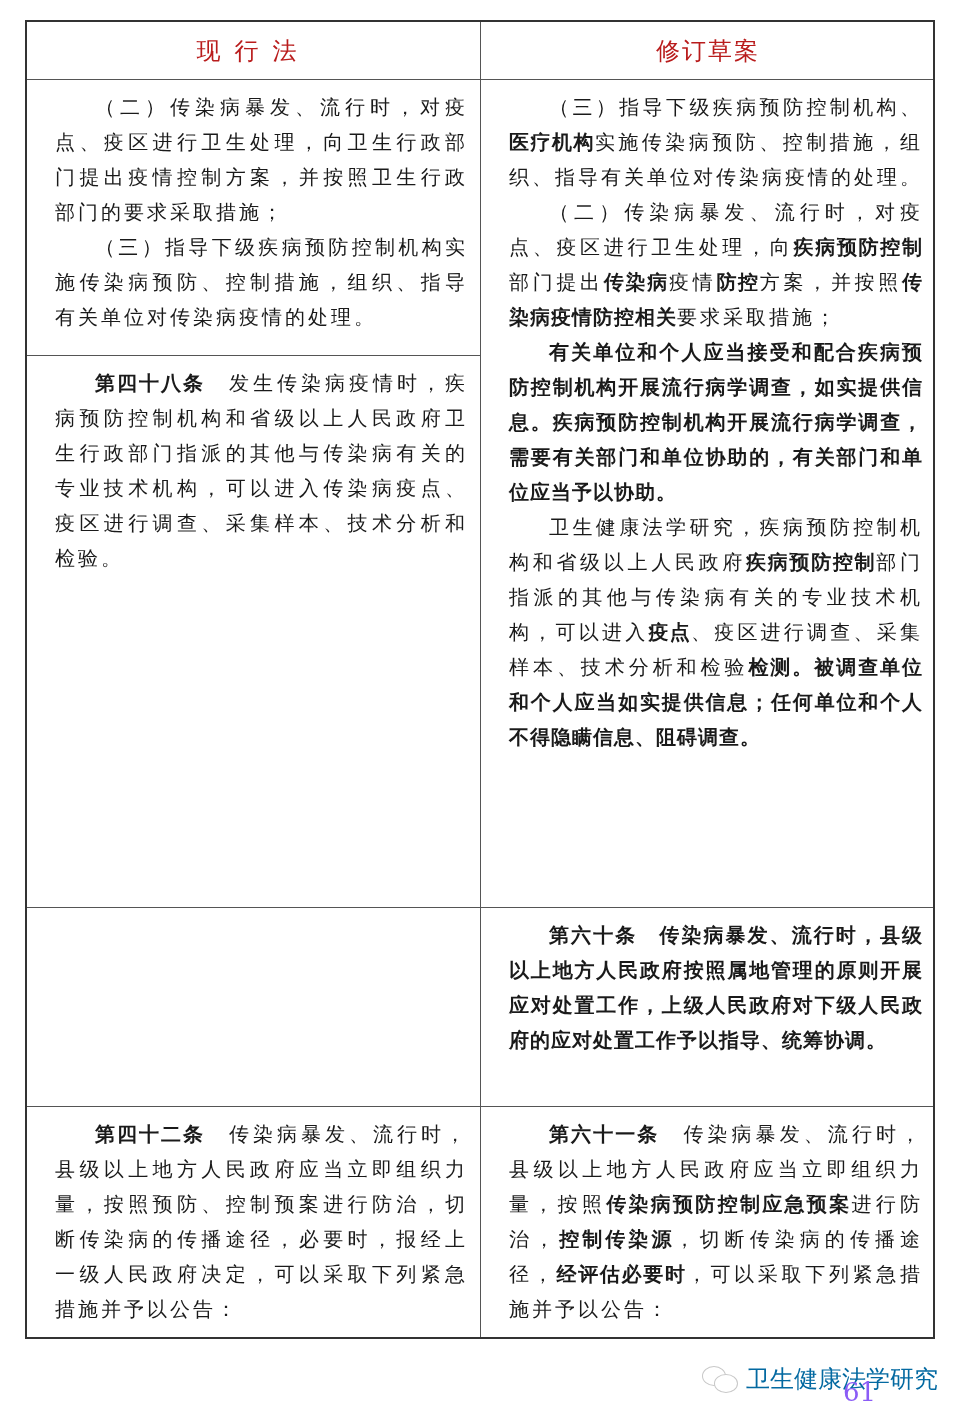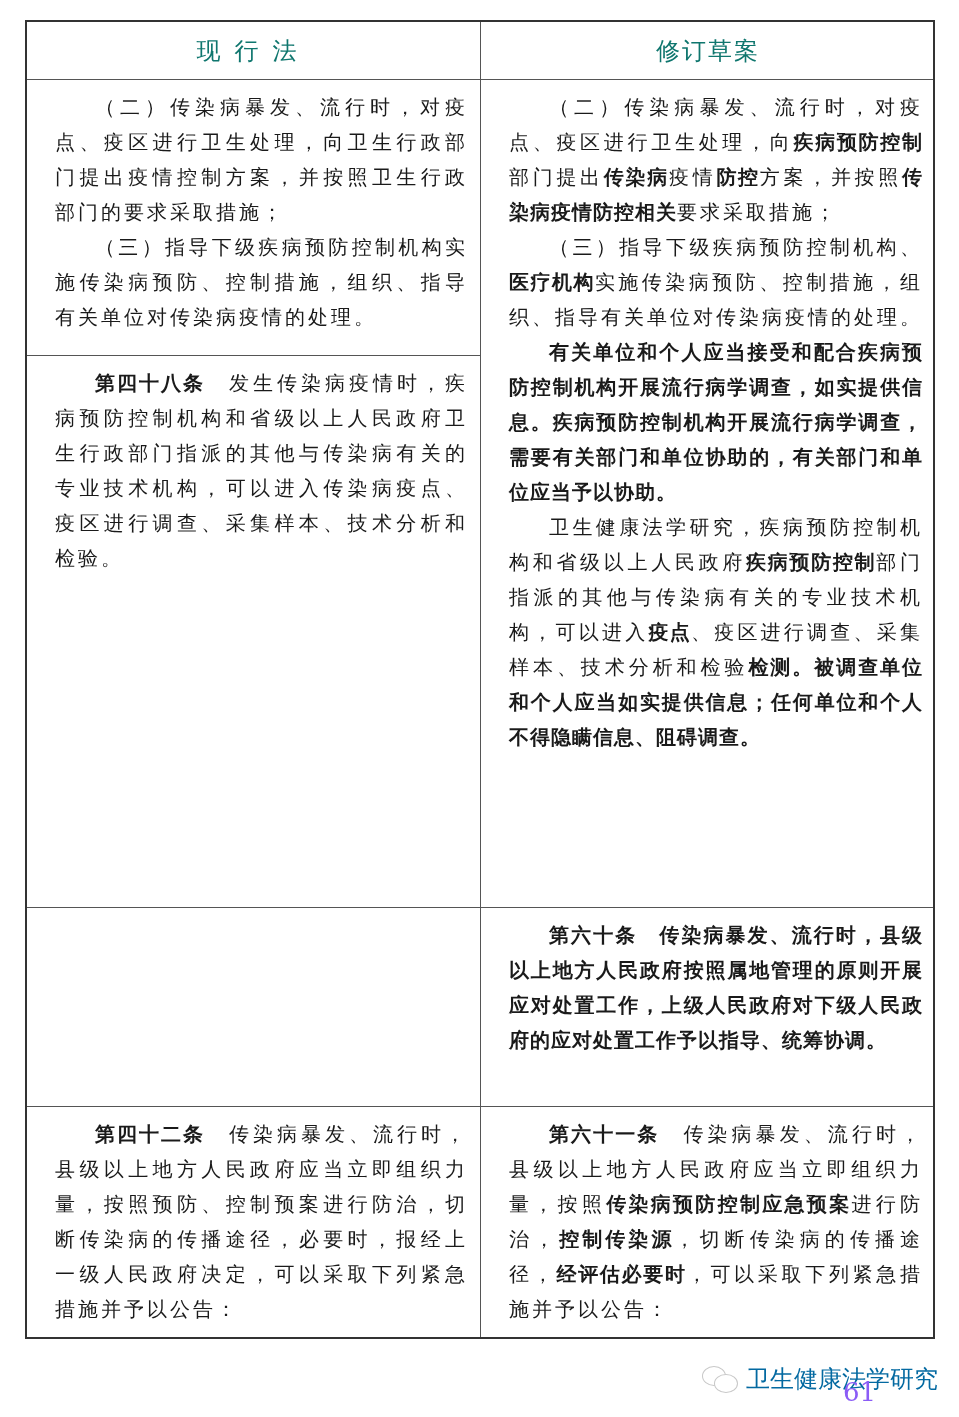--- a/index.html
+++ b/index.html
@@ -9,21 +9,21 @@
       color: #1a1a1a;
     }
     .table {
       position: absolute; left: 25px; top: 20px; width: 910px; height: 1319px;
       border: 2px solid #333; box-sizing: border-box;
     }
     .vline { position: absolute; left: 453px; top: 0; bottom: 0; width: 1px; background: #555; }
     .hline { position: absolute; height: 1px; background: #555; }
     .hdr {
       position: absolute; top: 0; height: 58px; display: flex; align-items: center; justify-content: center;
-      font-family: "DejaVu Sans", "Liberation Sans", sans-serif; font-size: 24px; color: #0f766e;
+      font-family: "DejaVu Sans", "Liberation Sans", sans-serif; font-size: 24px; color: #b91c1c;
     }
     .hdr.left { left: 0; width: 453px; letter-spacing: 14px; }
     .hdr.right { left: 454px; width: 454px; letter-spacing: 2px; }
     .cell {
       position: absolute; box-sizing: border-box; padding: 0 12px 0 28px;
       font-size: 20px; line-height: 35px; text-align: justify; text-justify: inter-character;
       letter-spacing: 3px;
     }
     .cell p { margin: 0; text-indent: 2em; }
     .b { font-family: "DejaVu Sans", "Liberation Sans", sans-serif; font-weight: bold; letter-spacing: 1px; }
@@ -56,24 +56,24 @@
     <p>（三）指导下级疾病预防控制机构实施传染病预防、控制措施，组织、指导有关单位对传染病疫情的处理。</p>
   </div>
   <div class="cell" style="left:0; width:453px; top:344px;">
     <p>
       <span class="b">第四十八条</span> <span>发生传染病疫情时，疾病预防控制机构和省级以上人民政府卫生行政部门指派的其他与传染病有关的专业技术机构，可以进入传染病疫点、疫区进行调查、采集样本、技术分析和检验。</span>
     </p>
   </div>
 
   <div class="cell" style="left:454px; width:454px; top:68px;">
     <p>
-      <span>（二）传染病暴发、流行时，对疫点、疫区进行卫生处理，向</span><span class="b">疾病预防控制</span><span>部门提出</span><span class="b">传染病</span><span>疫情</span><span class="b">防控</span><span>方案，并按照</span><span class="b">传染病疫情防控相关</span><span>要求采取措施；</span>
+      <span>（三）指导下级疾病预防控制机构、</span><span class="b">医疗机构</span><span>实施传染病预防、控制措施，组织、指导有关单位对传染病疫情的处理。</span>
     </p>
     <p>
-      <span>（三）指导下级疾病预防控制机构、</span><span class="b">医疗机构</span><span>实施传染病预防、控制措施，组织、指导有关单位对传染病疫情的处理。</span>
+      <span>（二）传染病暴发、流行时，对疫点、疫区进行卫生处理，向</span><span class="b">疾病预防控制</span><span>部门提出</span><span class="b">传染病</span><span>疫情</span><span class="b">防控</span><span>方案，并按照</span><span class="b">传染病疫情防控相关</span><span>要求采取措施；</span>
     </p>
     <p>
       <span class="b">有关单位和个人应当接受和配合疾病预防控制机构开展流行病学调查，如实提供信息。疾病预防控制机构开展流行病学调查，需要有关部门和单位协助的，有关部门和单位应当予以协助。</span>
     </p>
     <p>
       <span>卫生健康法学研究，疾病预防控制机构和省级以上人民政府</span><span class="b">疾病预防控制</span><span>部门指派的其他与传染病有关的专业技术机构，可以进入</span><span class="b">疫点</span><span>、疫区进行调查、采集样本、技术分析和检验</span><span class="b">检测。被调查单位和个人应当如实提供信息；任何单位和个人不得隐瞒信息、阻碍调查。</span>
     </p>
   </div>
 
   <div class="cell" style="left:0; width:453px; top:896px;"></div>

